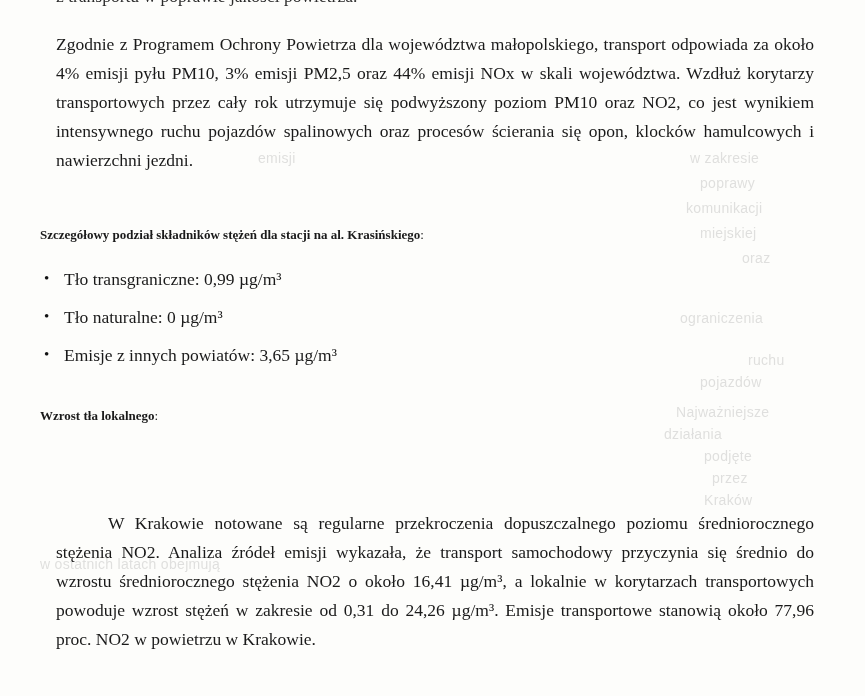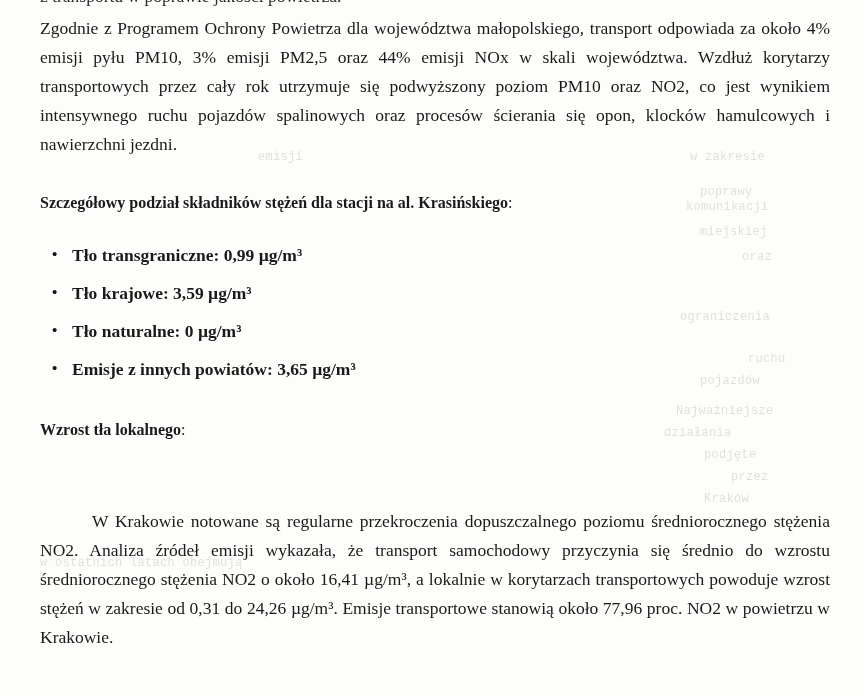--- a/index.html
+++ b/index.html
@@ -26,50 +26,49 @@
   .content {
     position: absolute;
     left: 40px;
     top: 0px;
     width: 790px;
   }
   
   .ghost {
     position: absolute;
     color: rgba(120, 120, 120, 0.22);
-    font-family: Liberation Mono, monospace;
-    font-size: 12px;
+    font-family: Liberation Sans, sans-serif;
+    font-size: 14px;
     letter-spacing: 0.3px;
     white-space: nowrap;
     pointer-events: none;
     user-select: none;
   }
   .para {
     font-size: 17.5px;
     line-height: 29px;
     text-align: justify;
-    margin: 0;
+    margin: 16px;
     hyphens: none;
   }
   .indent {
     text-indent: 52px;
   }
   .spacer-md { height: 20px; }
   .spacer-lg { height: 30px; }
   .heading {
-    font-size: 16px;
+    font-size: 13px;
     line-height: 27px;
     margin: 0;
   }
   .heading b { font-weight: bold; }
   ul.bullets {
     list-style: none;
-    margin: 8px;
+    margin: 0;
     padding: 0;
-    font-weight: bold;
   }
   ul.bullets li {
     position: relative;
     font-size: 17.5px;
     line-height: 22px;
     padding-left: 24px;
     margin: 0 0 16px 0;
   }
   ul.bullets li::before {
     content: "\2022";
@@ -92,31 +91,31 @@
     color: #2b2b2b;
   }
 </style>
 </head>
 <body>
 
 <div class="page">
 
   <div>
     <span class="ghost" style="left:690px; top:150px;">w zakresie</span>
-    <span class="ghost" style="left:700px; top:175px;margin-top:10px;">poprawy</span>
+    <span class="ghost" style="left:700px; top:175px;">poprawy</span>
     <span class="ghost" style="left:686px; top:200px;">komunikacji</span>
     <span class="ghost" style="left:700px; top:225px;">miejskiej</span>
     <span class="ghost" style="left:742px; top:250px;">oraz</span>
     <span class="ghost" style="left:680px; top:310px;">ograniczenia</span>
     <span class="ghost" style="left:712px; top:352px;margin-left:36px;">ruchu</span>
     <span class="ghost" style="left:700px; top:374px;">pojazdów</span>
     <span class="ghost" style="left:676px; top:404px;">Najważniejsze</span>
     <span class="ghost" style="left:664px; top:426px;text-align:center;">działania</span>
     <span class="ghost" style="left:704px; top:448px;">podjęte</span>
-    <span class="ghost" style="left:731px; top:470px;">przez</span>
+    <span class="ghost" style="left:712px; top:470px;">przez</span>
     <span class="ghost" style="left:704px; top:492px;">Kraków</span>
     <span class="ghost" style="left:40px; top:556px;">w ostatnich latach obejmują</span>
     <span class="ghost" style="left:258px; top:150px;">emisji</span>
   </div>
 
   <div class="clip-top">
     <p class="para">z transportu w poprawie jakości powietrza.</p>
   </div>
 
   <div class="content">
@@ -128,21 +127,20 @@
     <div class="spacer-lg"></div>
 
     <p class="heading">
       <b>Szczegółowy podział składników stężeń dla stacji na al. Krasińskiego</b><span>:</span>
     </p>
 
     <div class="spacer-md"></div>
 
     <ul class="bullets">
       <li>Tło transgraniczne: 0,99 µg/m³</li>
-      <li>Tło krajowe: 3,59 µg/m³</li>
       <li>Tło naturalne: 0 µg/m³</li>
       <li>Emisje z innych powiatów: 3,65 µg/m³</li>
     </ul>
 
     <div class="spacer-md"></div>
 
     <p class="heading">
       <b>Wzrost tła lokalnego</b><span>:</span>
     </p>
 

